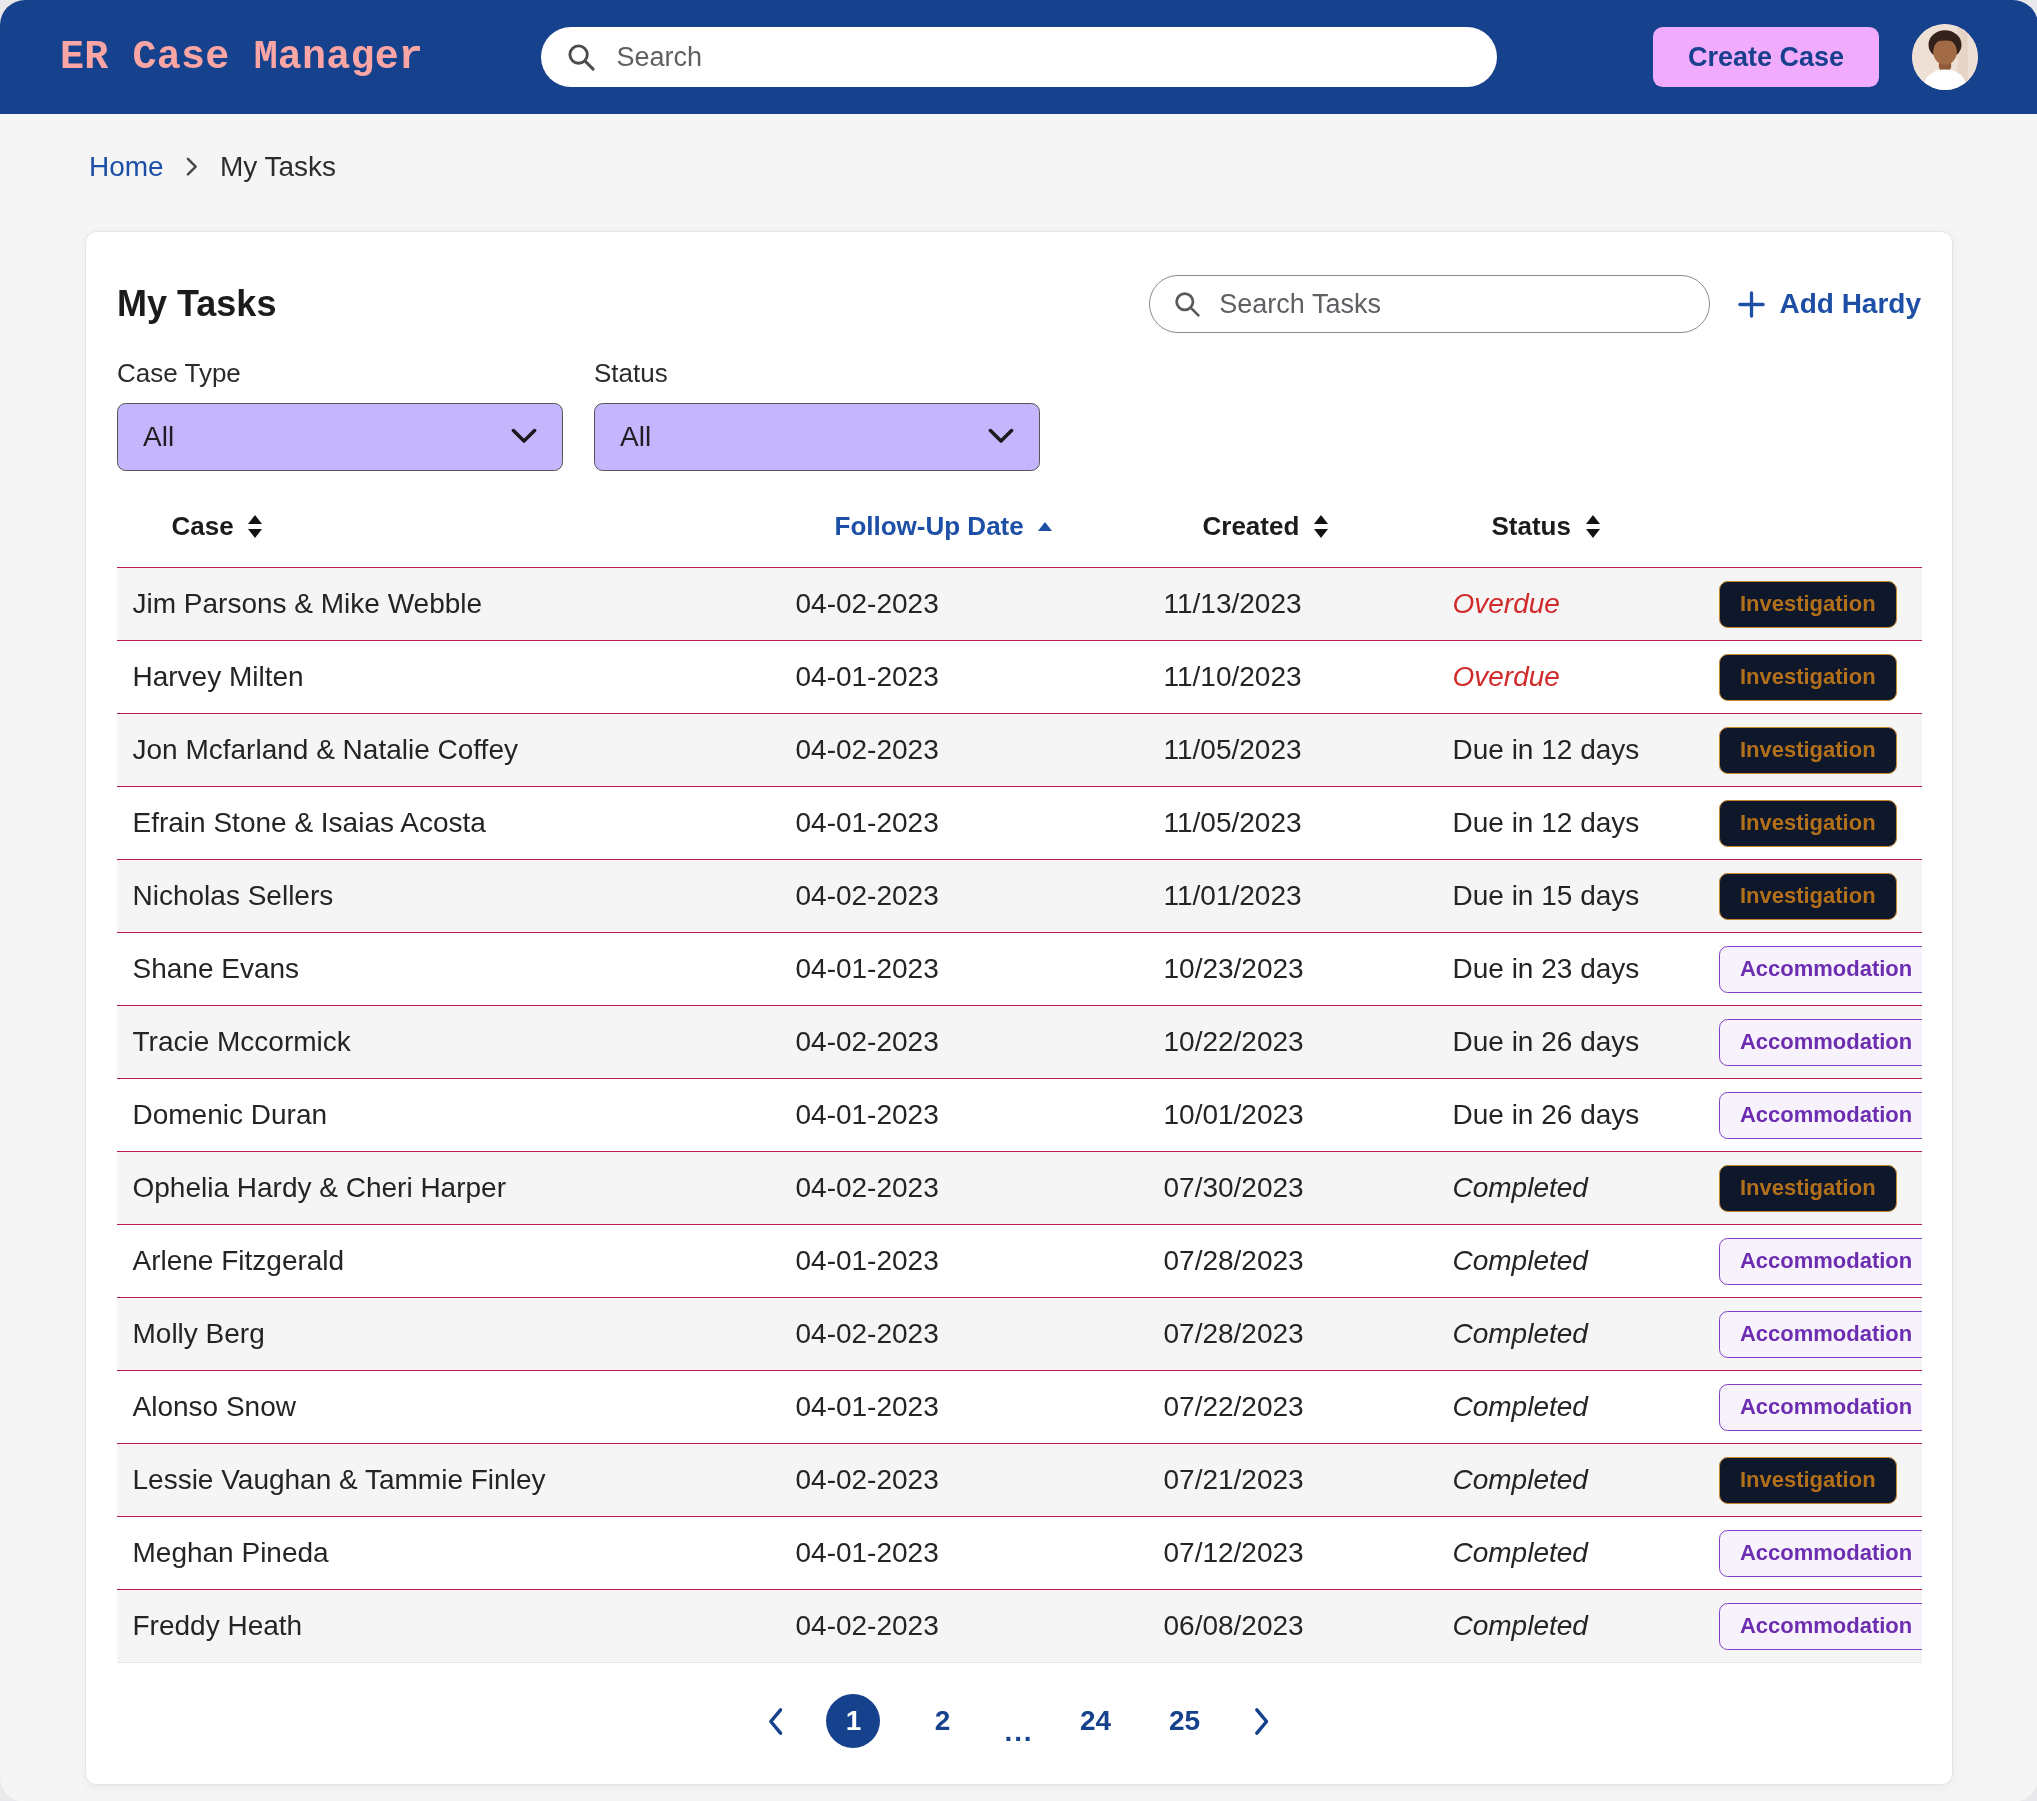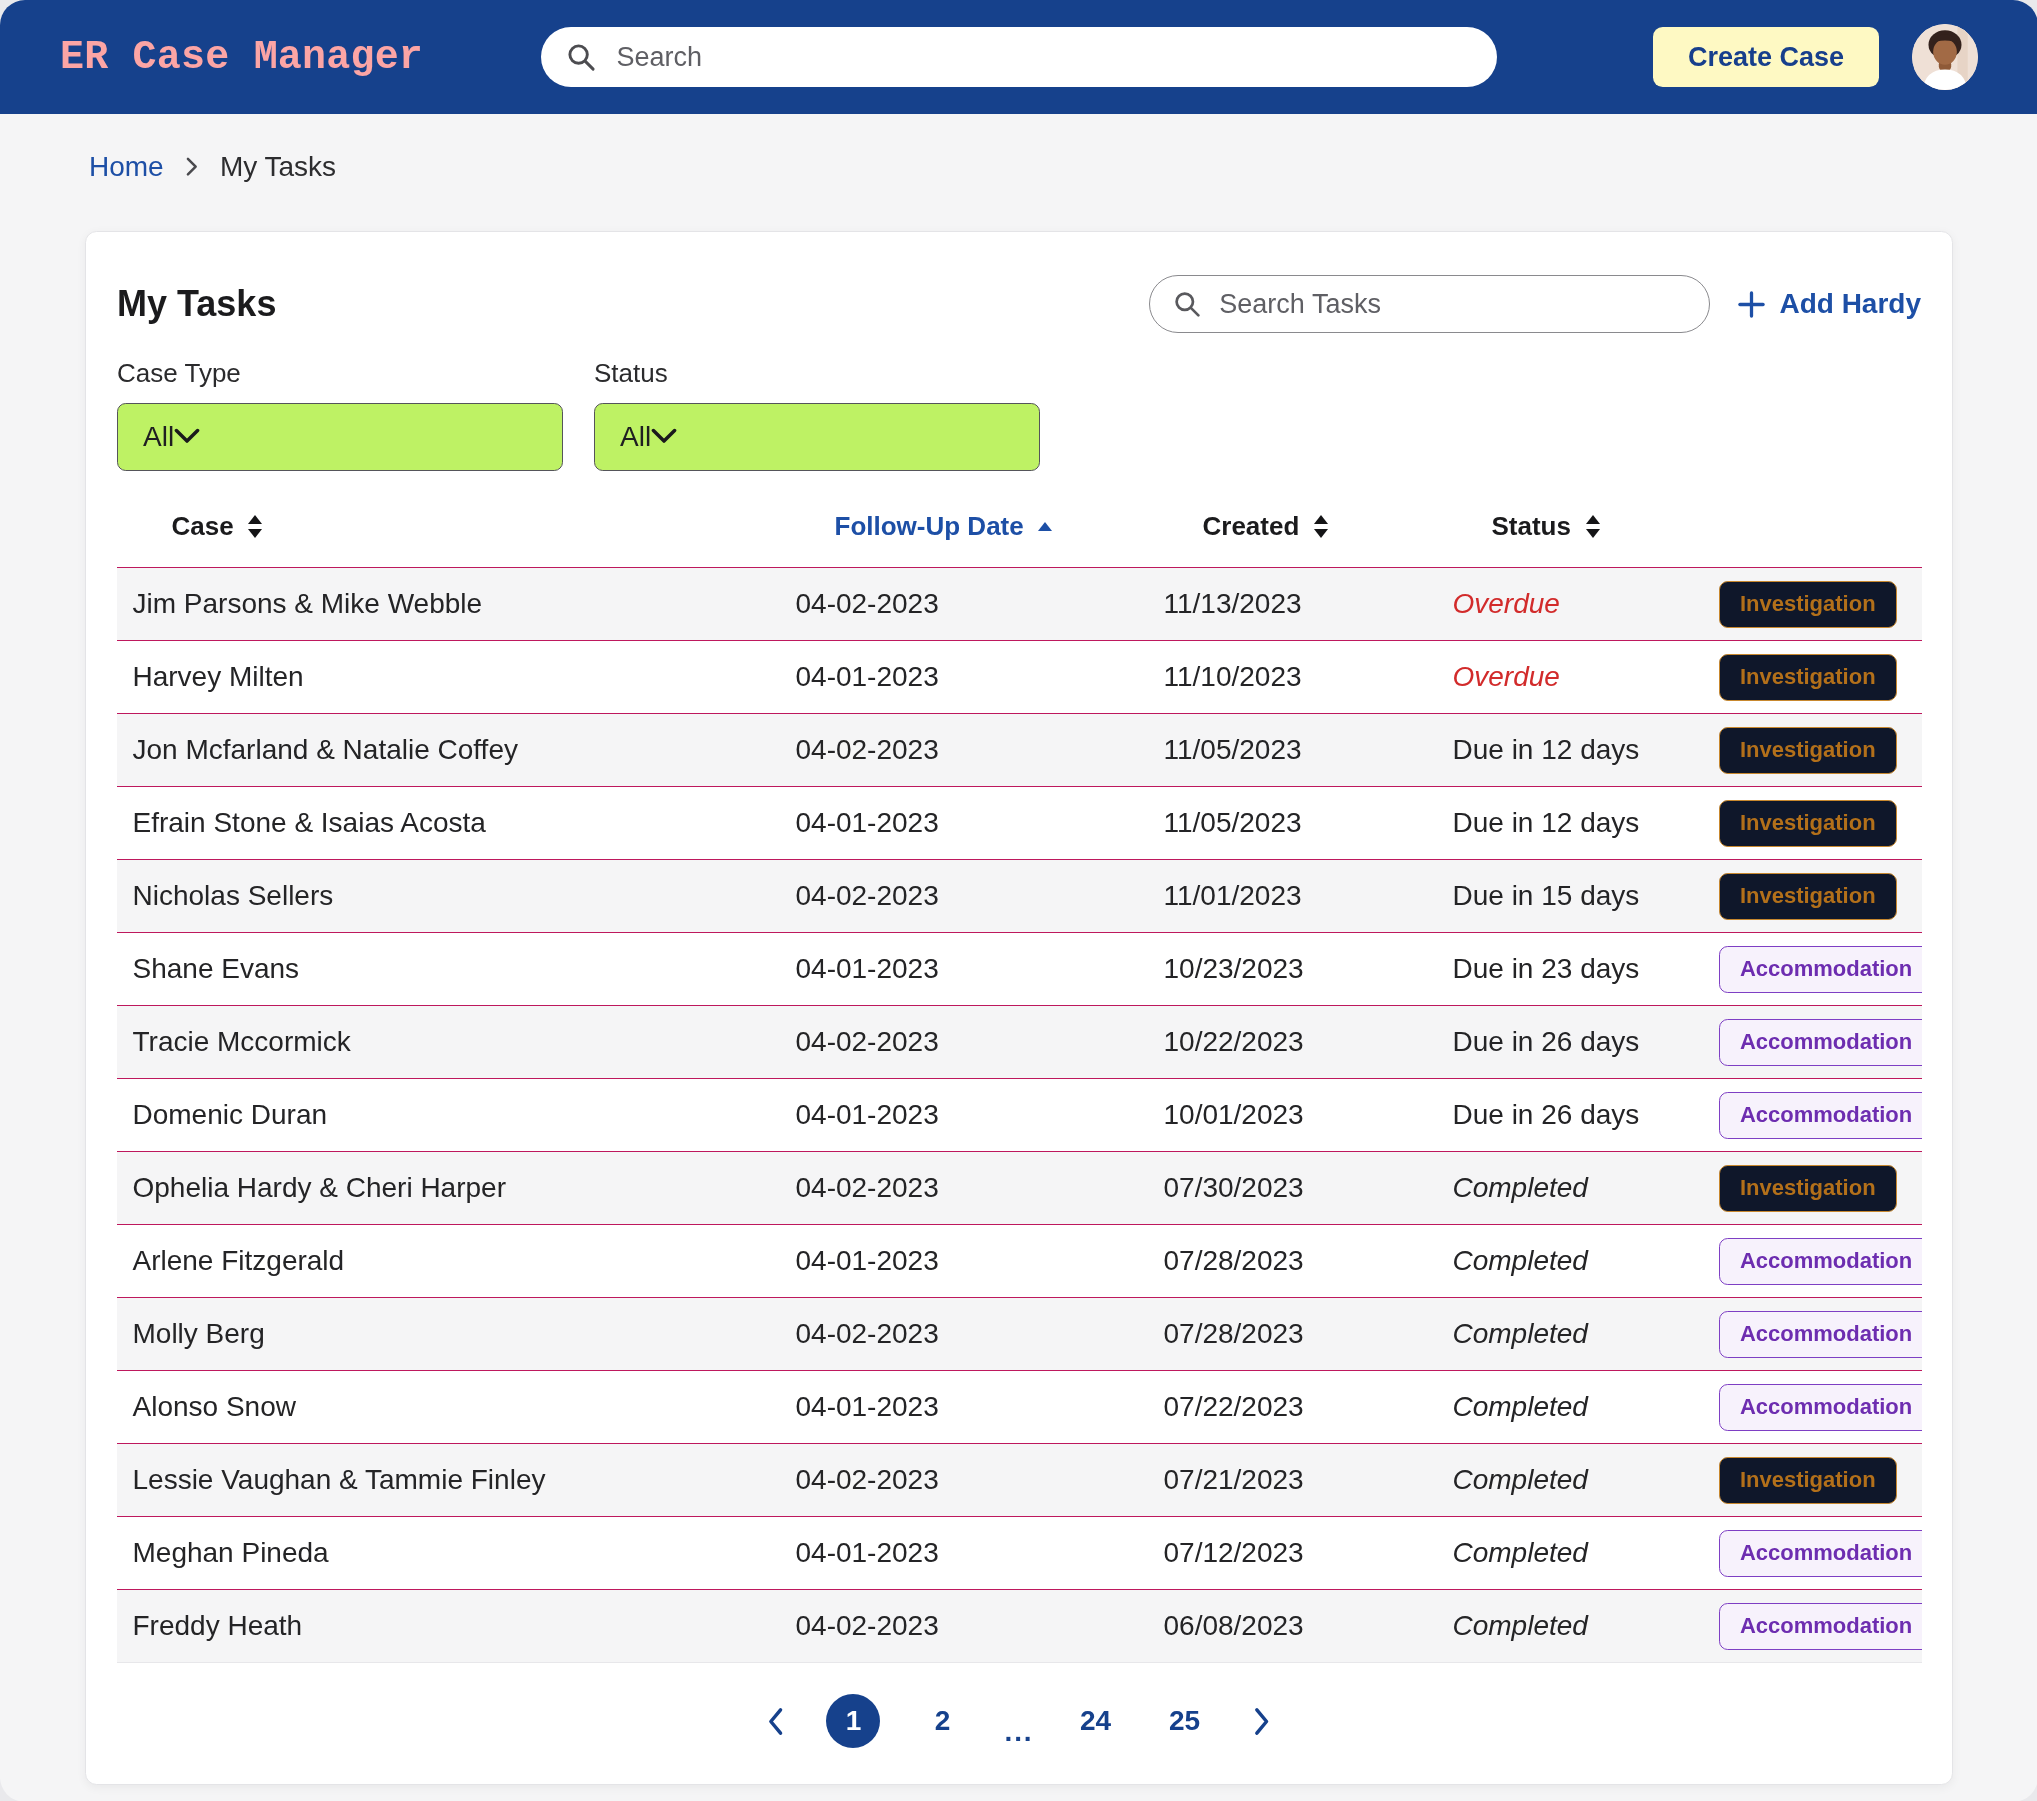--- a/index.html
+++ b/index.html
@@ -21,21 +21,21 @@
     display:flex;align-items:center;padding:0 25px;
   }
   .global-search input{
     border:none;outline:none;flex:1;font-size:27px;color:#333;
     font-family:"Liberation Sans",sans-serif;margin-left:17.5px;background:transparent;
   }
   .global-search input::placeholder,{color:#5c5c60;}
   input::placeholder{color:#5f5f64;opacity:1;}
   .top-right{margin-left:auto;display:flex;align-items:center;gap:33px;}
   .create-case-btn{
-    height:60px;padding:0 35px;background:#fef9c3;border:none;border-radius:9.7px;
+    height:60px;padding:0 35px;background:#f0abfc;border:none;border-radius:9.7px;
     color:#173F8C;font-size:27px;font-weight:700;cursor:pointer;
     font-family:"Liberation Sans",sans-serif;display:flex;align-items:center;
   }
   .avatar{width:66px;height:66px;border-radius:50%;overflow:hidden;flex:none;background:#efe0d6;}
   
   .breadcrumb{
     margin:33px 0 0 89px;display:flex;align-items:center;gap:21.3px;
     font-size:28px;height:39px;
   }
   .crumb-home{color:#1D4FA6;cursor:pointer;text-decoration:none;}
@@ -61,22 +61,22 @@
   .add-task{
     display:flex;align-items:center;gap:13.6px;border:none;background:transparent;
     color:#1D4FA6;font-size:28px;font-weight:700;cursor:pointer;
     font-family:"Liberation Sans",sans-serif;padding:0;
   }
   
   .filters{display:flex;gap:31px;margin-top:25px;}
   .filter{width:446px;}
   .filter-label{font-size:26px;color:#2b2b2d;margin-bottom:13.6px;}
   .select{
-    height:68px;border:1.9px solid #55555a;border-radius:8.7px;background:#bef264;
-    display:flex;align-items:center;
+    height:68px;border:1.9px solid #55555a;border-radius:8.7px;background:#c4b5fd;
+    display:flex;align-items:center;justify-content:space-between;
     padding:8px 25px;font-size:28px;color:#1f1f21;cursor:pointer;
   }
   
   table{width:100%;border-collapse:collapse;margin-top:33px;table-layout:fixed;}
   th{
     text-align:left;font-size:26px;font-weight:700;color:#1b1b1d;
     padding:7.8px 0 25px 15.5px;cursor:pointer;white-space:nowrap;
   }
   th .th-inner{display:inline-flex;align-items:center;gap:14.6px;margin-left:39px;}
   th.active{color:#1D4FA6;}

